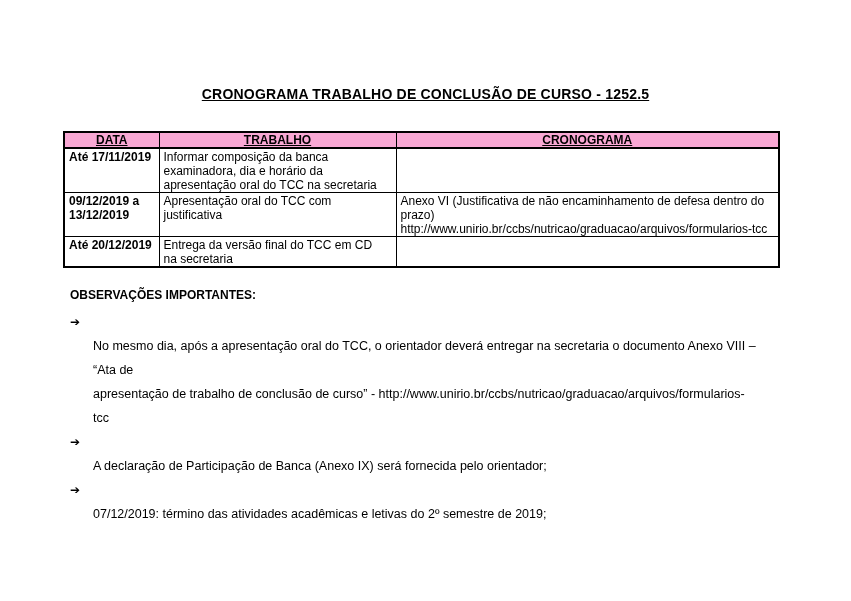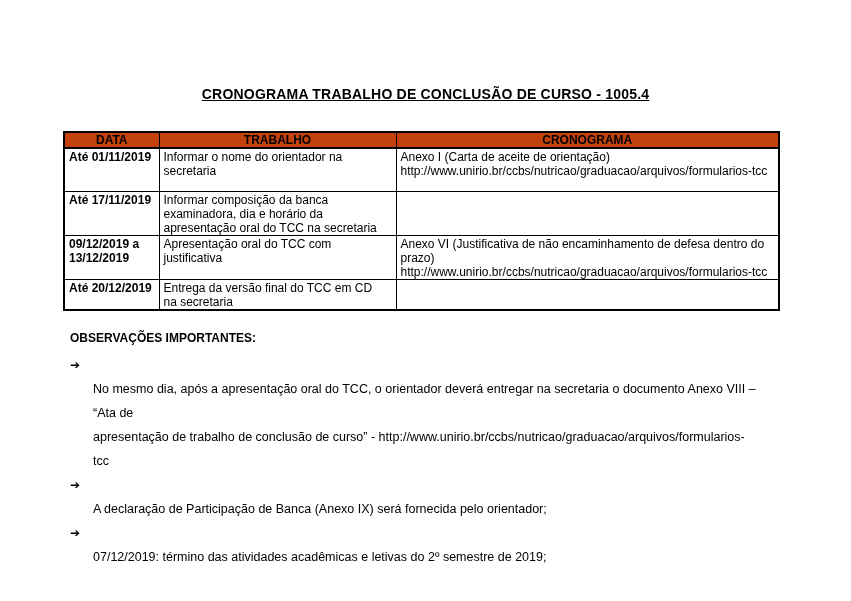--- a/index.html
+++ b/index.html
@@ -27,28 +27,29 @@
     margin: 29px 0 0 63px;
     width: 715px;
     border-collapse: collapse;
     table-layout: fixed;
     border: 2px solid #000;
   }
   table.schedule col.c-date { width: 95px; }
   table.schedule col.c-activity { width: 237px; }
   table.schedule col.c-document { width: 383px; }
   table.schedule th {
-    background: #c2410c;
+    background: #f9a8d4;
     border: 1px solid #000;
     border-bottom: 2px solid #000;
     font-size: 12px;
     font-weight: bold;
     text-align: center;
     height: 16px;
     padding: 0;
+    text-decoration: underline;
   }
   table.schedule td {
     border: 1px solid #000;
     vertical-align: top;
     font-size: 12px;
     line-height: 14px;
     padding: 1px 4px 0 4px;
     white-space: pre-line;
     overflow: hidden;
   }
@@ -82,43 +83,36 @@
     font-size: 12px;
     font-weight: bold;
     white-space: normal;
   }
 </style>
 </head>
 <body>
 
 <div class="page">
 
-  <h1 class="doc-title">CRONOGRAMA TRABALHO DE CONCLUSÃO DE CURSO - 1005.4</h1>
+  <h1 class="doc-title">CRONOGRAMA TRABALHO DE CONCLUSÃO DE CURSO - 1252.5</h1>
 
   <table class="schedule">
     <colgroup>
       <col class="c-date">
         <col class="c-activity">
         <col class="c-document">
     </colgroup>
     <thead>
       <tr>
         <th>DATA</th>
         <th>TRABALHO</th>
         <th>CRONOGRAMA</th>
       </tr>
     </thead>
     <tbody>
-      <tr class="row-tall">
-        <td class="cell-date">Até 01/11/2019</td>
-        <td class="cell-activity">Informar o nome do orientador na
-secretaria</td>
-        <td class="cell-document">Anexo I (Carta de aceite de orientação)
-http://www.unirio.br/ccbs/nutricao/graduacao/arquivos/formularios-tcc</td>
-      </tr>
       <tr class="row-tall">
         <td class="cell-date">Até 17/11/2019</td>
         <td class="cell-activity">Informar composição da banca
 examinadora, dia e horário da
 apresentação oral do TCC na secretaria</td>
         <td class="cell-document"></td>
       </tr>
       <tr class="row-tall">
         <td class="cell-date">09/12/2019 a
 13/12/2019</td>

